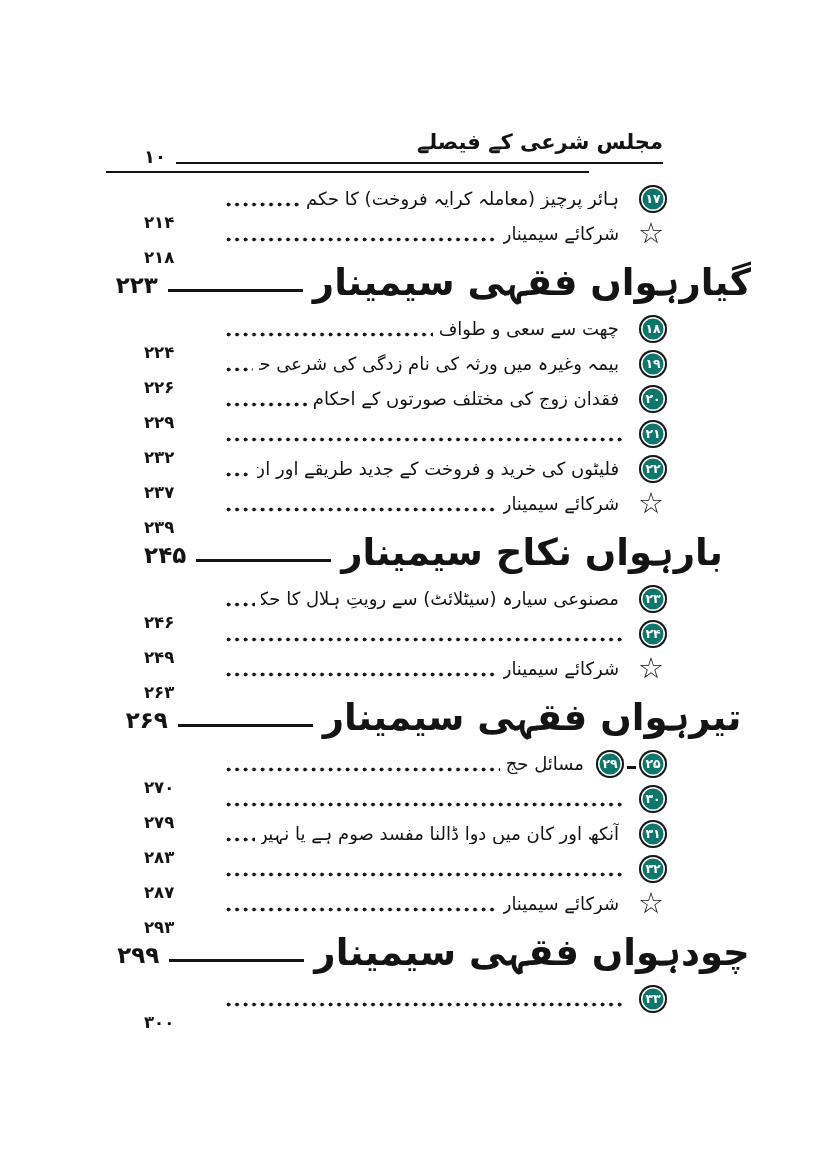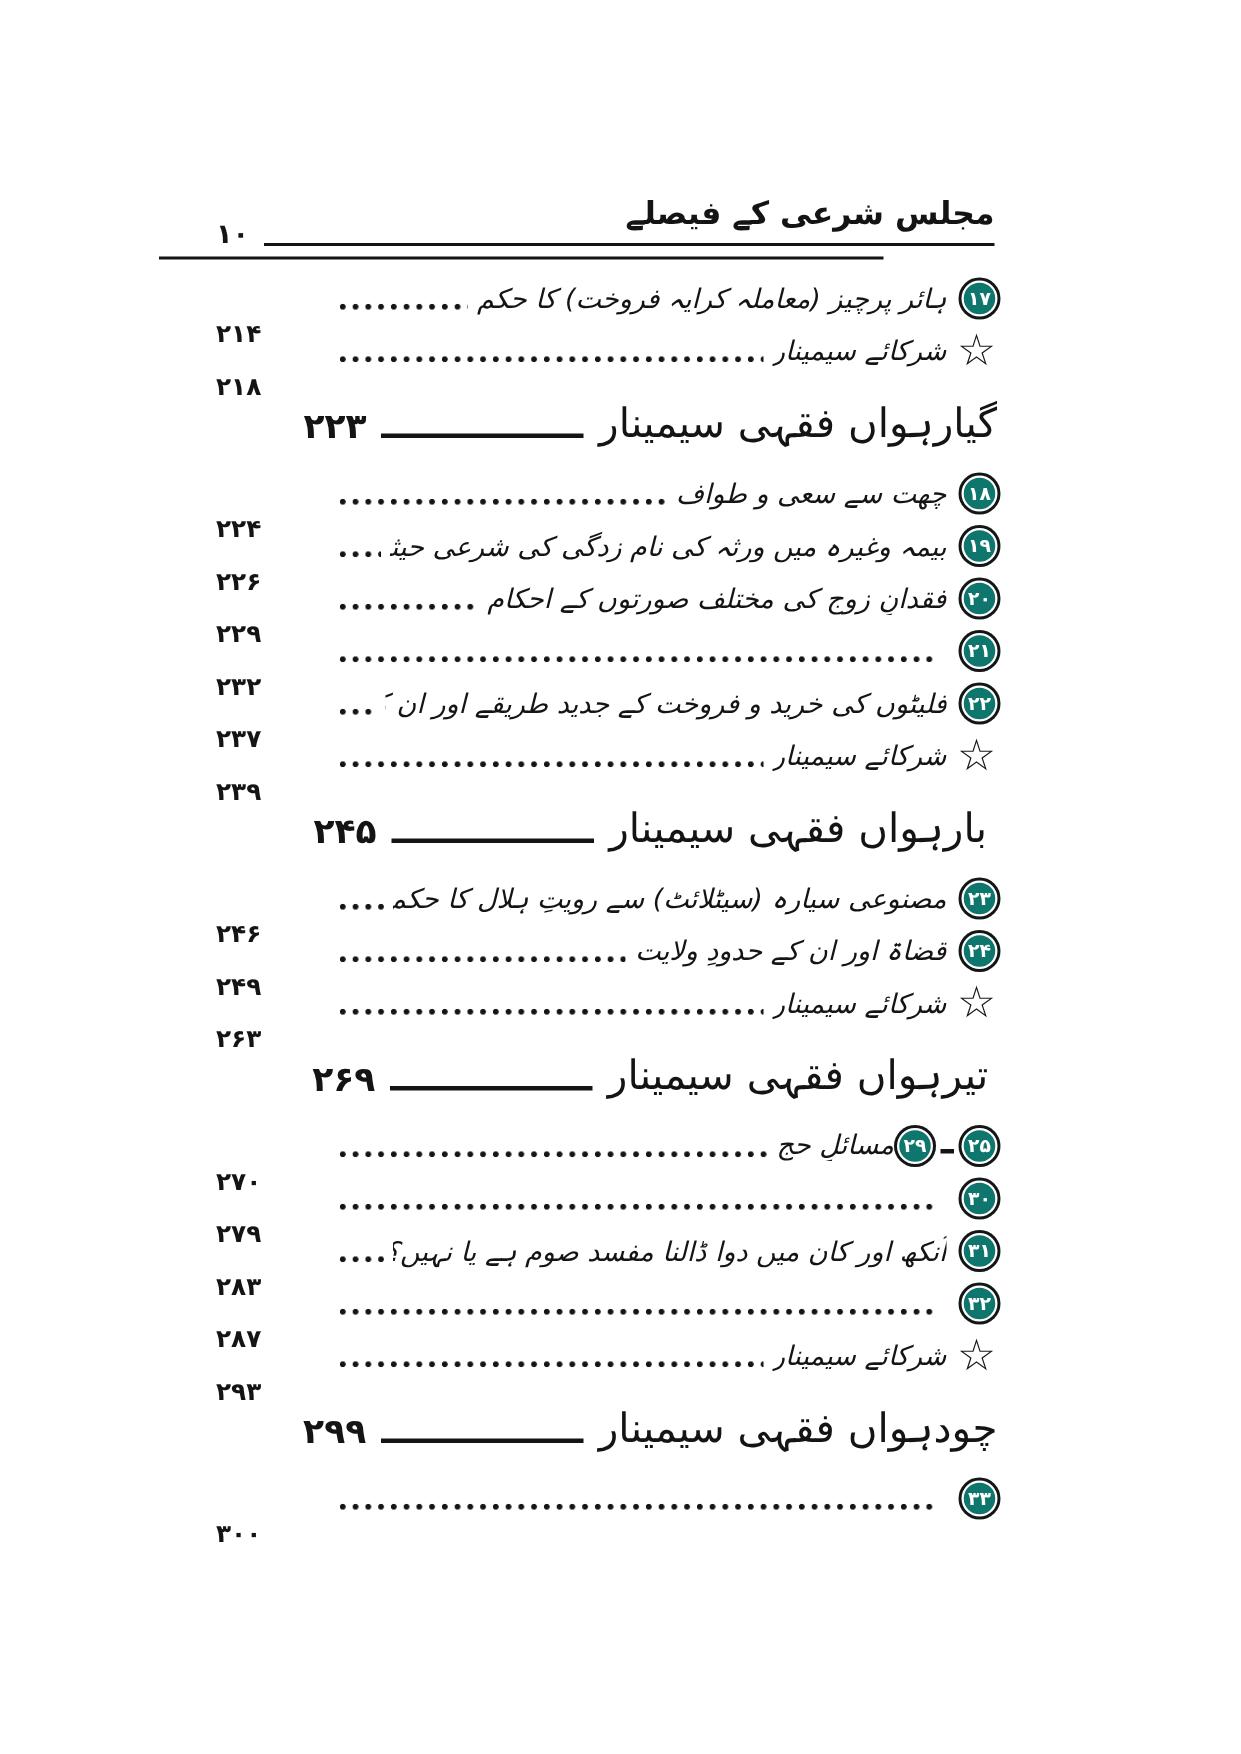--- a/index.html
+++ b/index.html
@@ -45,21 +45,21 @@
     direction: rtl;
   }
 
   .sec-heading {
     display: flex; direction: rtl;
     align-items: center; justify-content: center;
     height: 48px; margin: 7px 0 5px;
     transform: translateX(30px);
   }
   .sec-title {
-    font-size: 27px; font-weight: normal; white-space: nowrap;
+    font-size: 37px; font-weight: bold; white-space: nowrap;
   }
   .sec-rule {
     width: 135px; height: 3px;
     background: #141414;
     margin: 16px 10px 0 10px;
     flex: 0 0 auto;
   }
   .sec-page {
     font-size: 23px; font-weight: bold;
     margin-top: 6px; direction: ltr;
@@ -92,22 +92,22 @@
   }
   .star {
     font-size: 29px; line-height: 29px;
     width: 32px; text-align: center;
     color: #151515;
   }
   .row-title {
     flex: 0 1 auto;
     font-size: 18px;
     white-space: nowrap;
+    margin-right: 12px;
     overflow: hidden;
-    font-style: italic;
   }
   .leader {
     flex: 1 1 30px;
     min-width: 10px;
     height: 5px;
     align-self: flex-end;
     margin: 0 6px 9px 22px;
     background-image: radial-gradient(circle at 2.5px 2.5px, #151515 1.7px, transparent 2.2px);
     background-size: 8.5px 5px;
     background-repeat: repeat-x;
@@ -200,39 +200,38 @@
   <div class="row">
     <span class="marker-cell">
           <span class="star">☆</span>
         </span>
     <span class="row-title">شرکائے سیمینار</span>
     <span class="leader"></span>
     <span class="row-page">۲۳۹</span>
   </div>
 
   <div class="sec-heading">
-    <span class="sec-title">بارہواں فقہی سیمینار</span>
+    <span class="sec-title">بارہواں نکاح سیمینار</span>
     <span class="sec-rule"></span>
     <span class="sec-page">۲۴۵</span>
   </div>
 
   <div class="row">
     <span class="marker-cell">
           <span class="circle">۲۳</span>
         </span>
     <span class="row-title">مصنوعی سیارہ (سیٹلائٹ) سے رویتِ ہلال کا حکم</span>
     <span class="leader"></span>
     <span class="row-page">۲۴۶</span>
   </div>
 
   <div class="row">
     <span class="marker-cell">
           <span class="circle">۲۴</span>
         </span>
-    <span class="row-title">قضاۃ اور ان کے حدودِ ولایت</span>
     <span class="leader"></span>
     <span class="row-page">۲۴۹</span>
   </div>
 
   <div class="row">
     <span class="marker-cell">
           <span class="star">☆</span>
         </span>
     <span class="row-title">شرکائے سیمینار</span>
     <span class="leader"></span>

